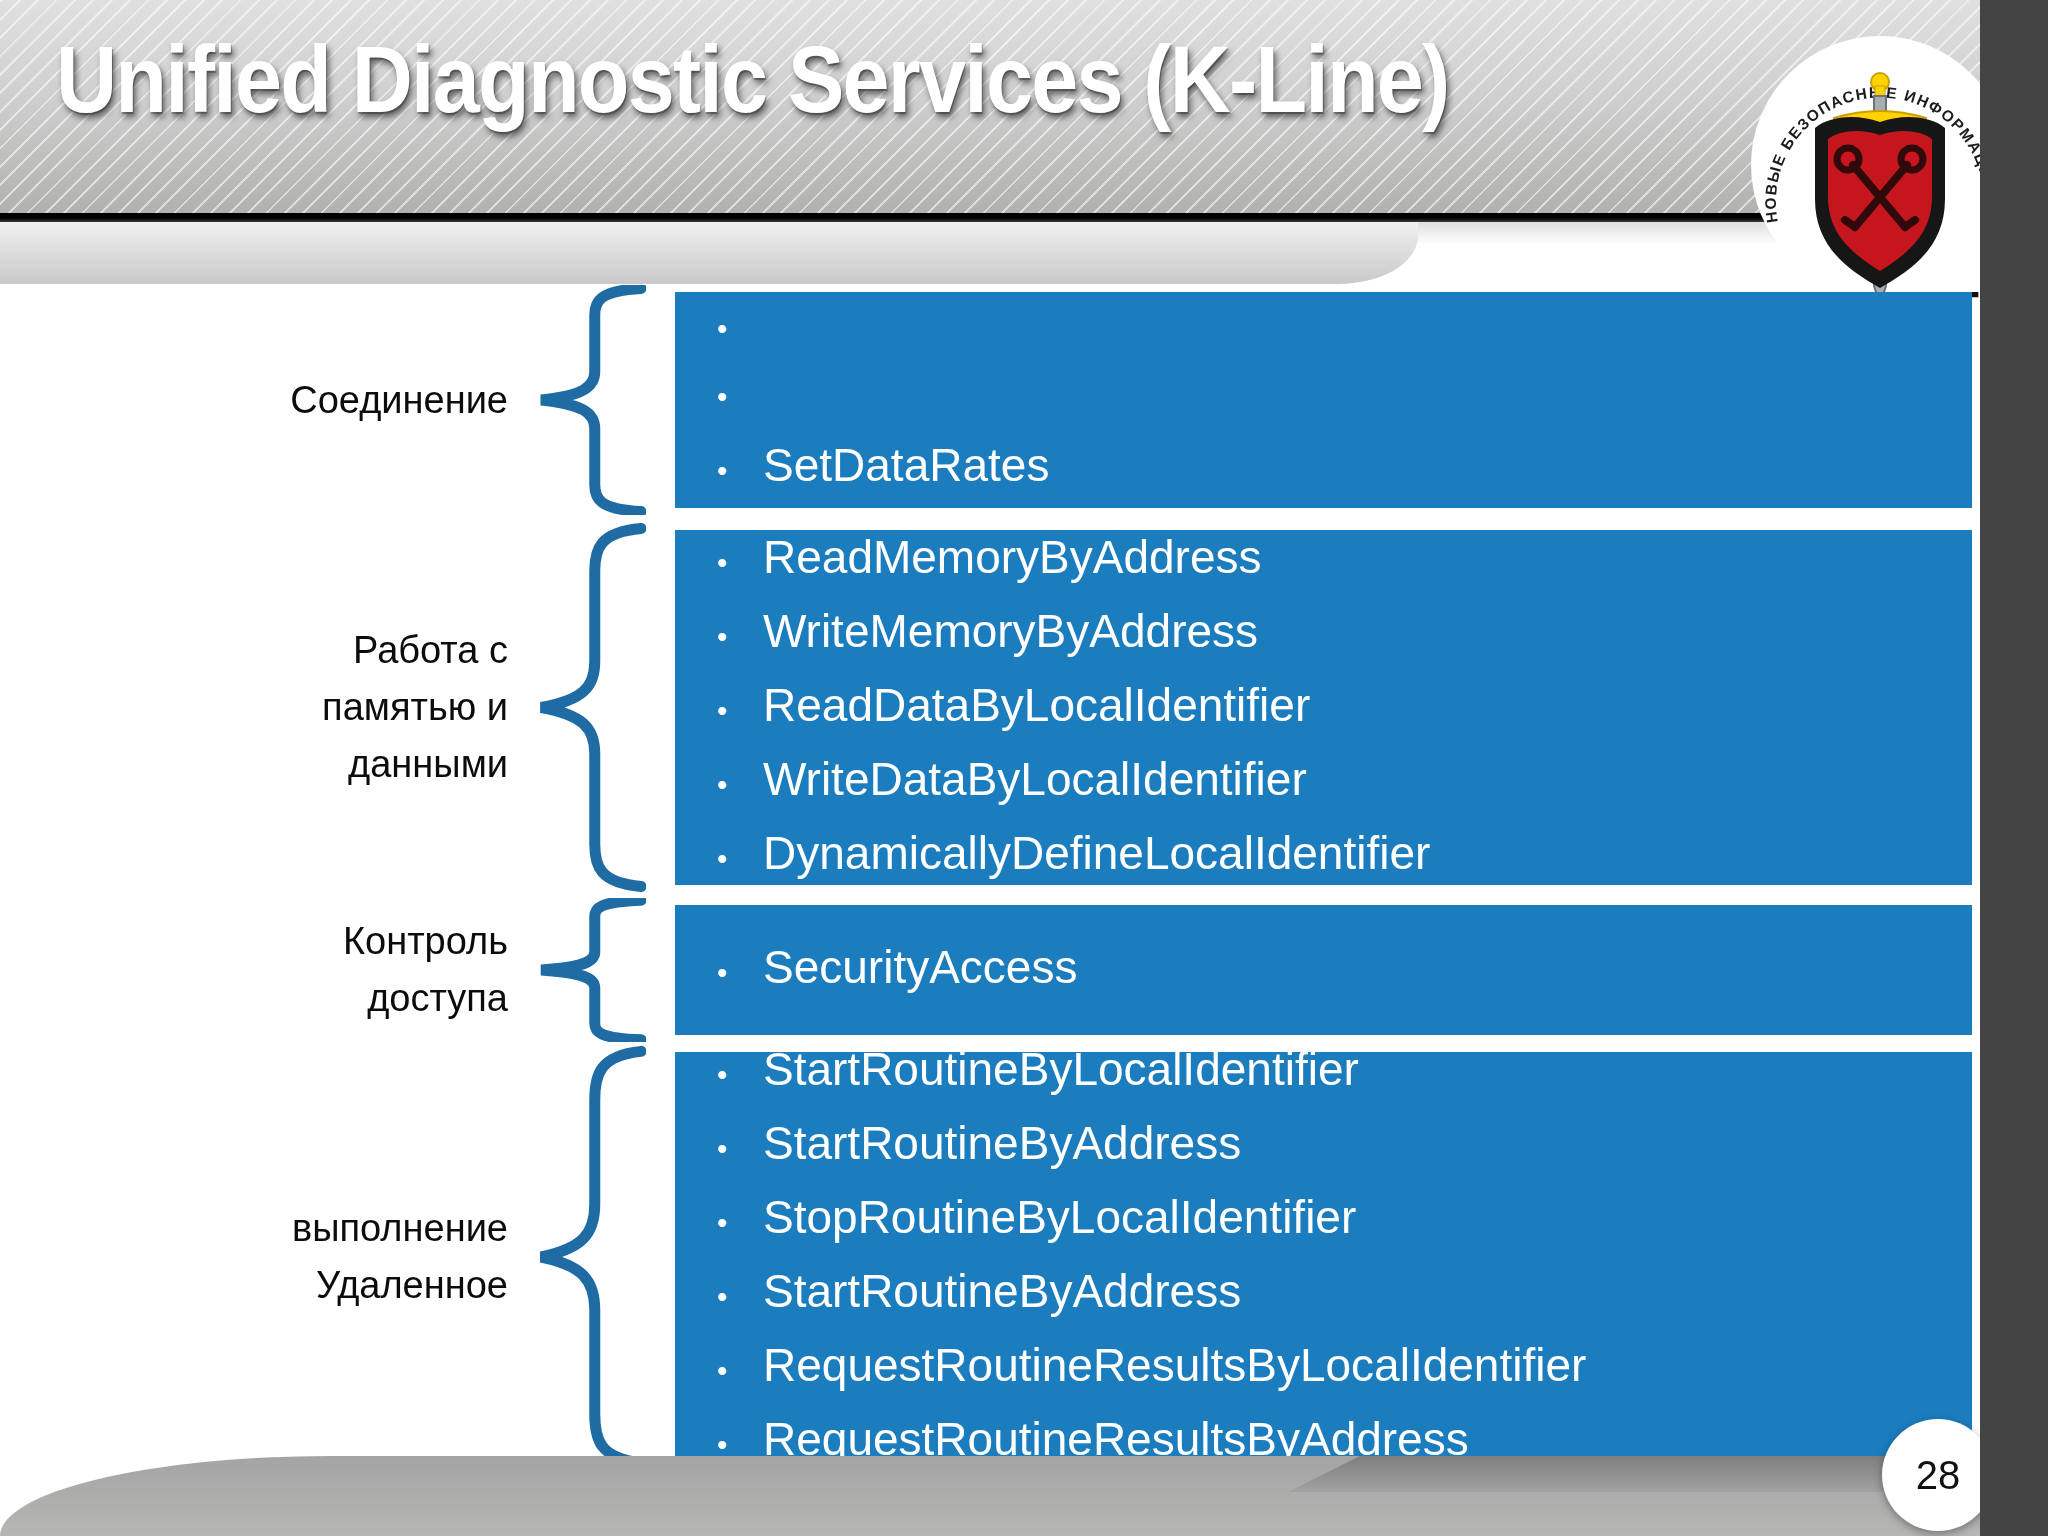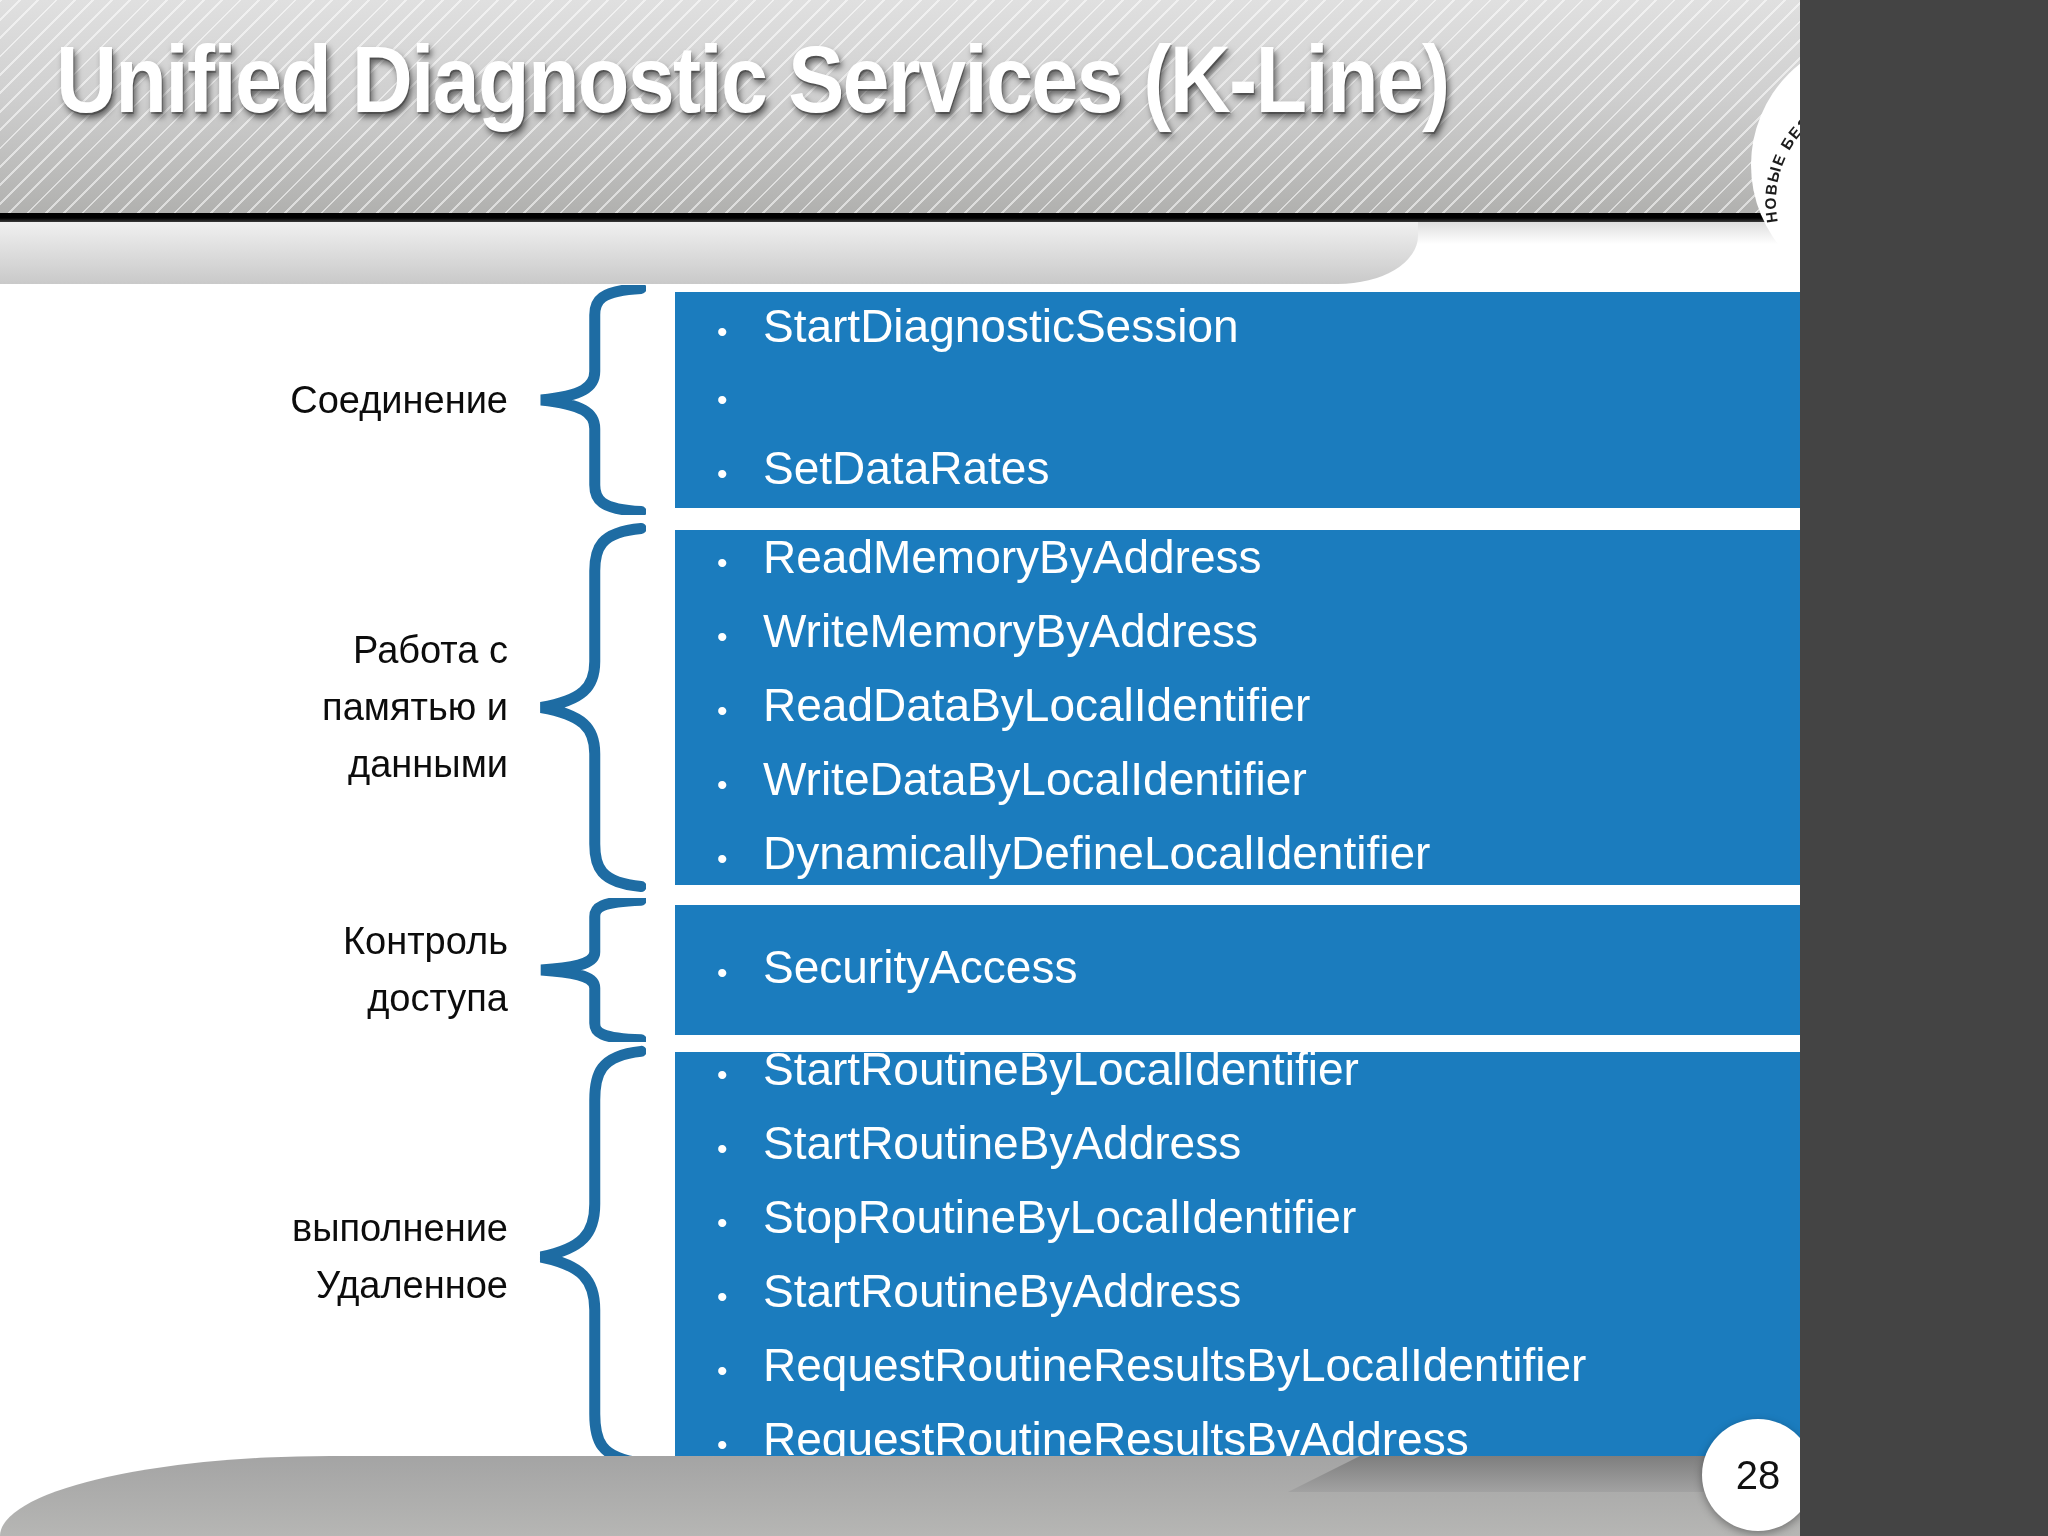--- a/index.html
+++ b/index.html
@@ -1,17 +1,17 @@
 <!DOCTYPE html>
 <html><head>
 <meta charset="utf-8">
 <style>
   html,body{margin:0;padding:0;background:#444;}
   #stage{
-    position:relative;width:1800px;height:1536px;background:#fff;overflow:hidden;
+    position:relative;width:1980px;height:1536px;background:#fff;overflow:hidden;
     font-family:"Liberation Sans",sans-serif;
     --box-blue:#1b7cbe; --brace-blue:#1e6ca3; --footer-gray:#ababab;
   }
   
   .header{
     position:absolute;top:0;left:0;width:2048px;height:216px;
     background:
       repeating-linear-gradient(135deg, rgba(255,255,255,.55) 0 2px, rgba(255,255,255,0) 2px 13px),
       linear-gradient(180deg,#e0e0e0 0%,#cfcfcf 45%,#b0b0ae 100%);
   }
@@ -121,21 +121,20 @@
         <div>Соединение</div>
       </div>
       <div class="brace">
         <svg viewBox="0 0 100 400" preserveAspectRatio="none">
           <path d="M96,6 C62,10 58,28 58,52 L58,150 C58,178 48,192 14,200 C48,208 58,222 58,250 L58,348 C58,372 62,390 96,394" fill="none" stroke="var(--brace-blue)" stroke-width="11" stroke-linecap="round" vector-effect="non-scaling-stroke"></path>
         </svg>
       </div>
       <div class="box items">
         <div class="item">
           <span class="dot">•</span>
-          <span>StartDiagnosticSession</span>
         </div>
         <div class="item">
           <span class="dot">•</span>
         </div>
         <div class="item">
           <span class="dot">•</span>
           <span>SetDataRates</span>
         </div>
       </div>
     </div>

